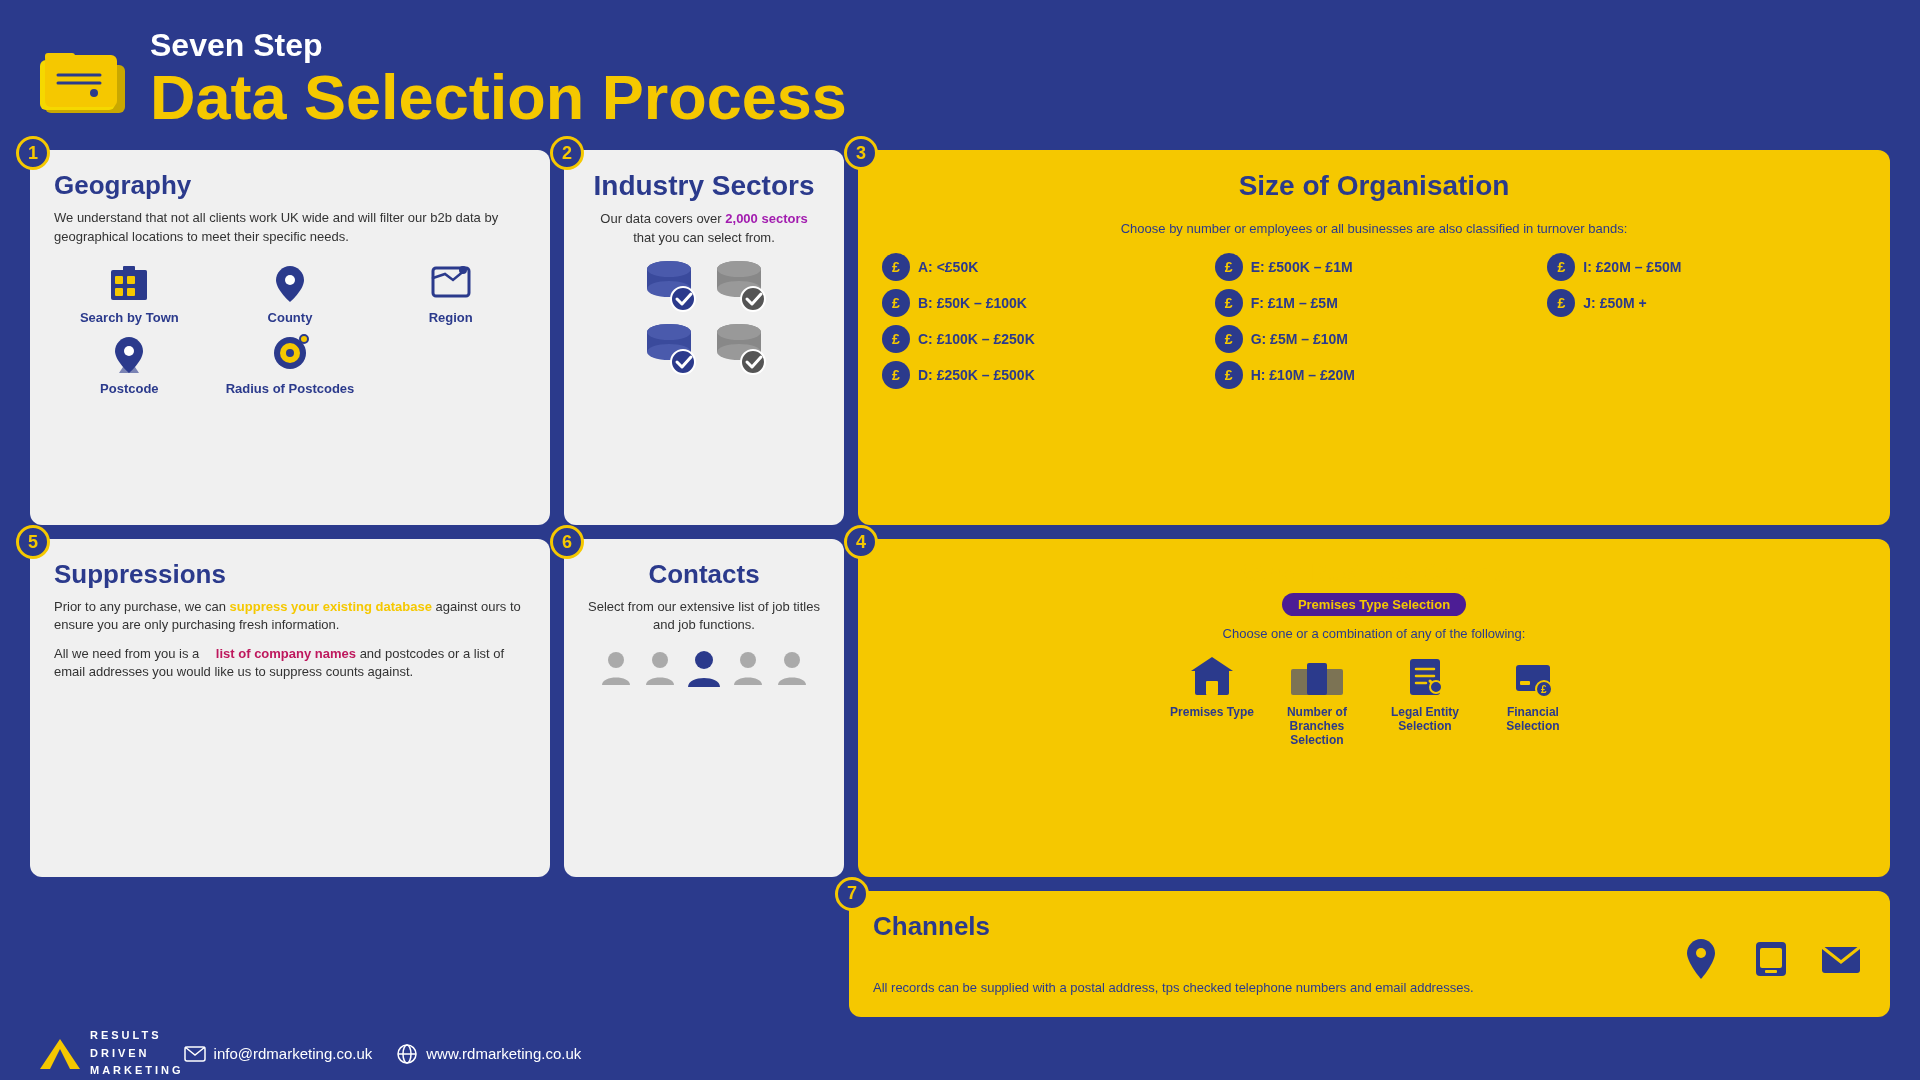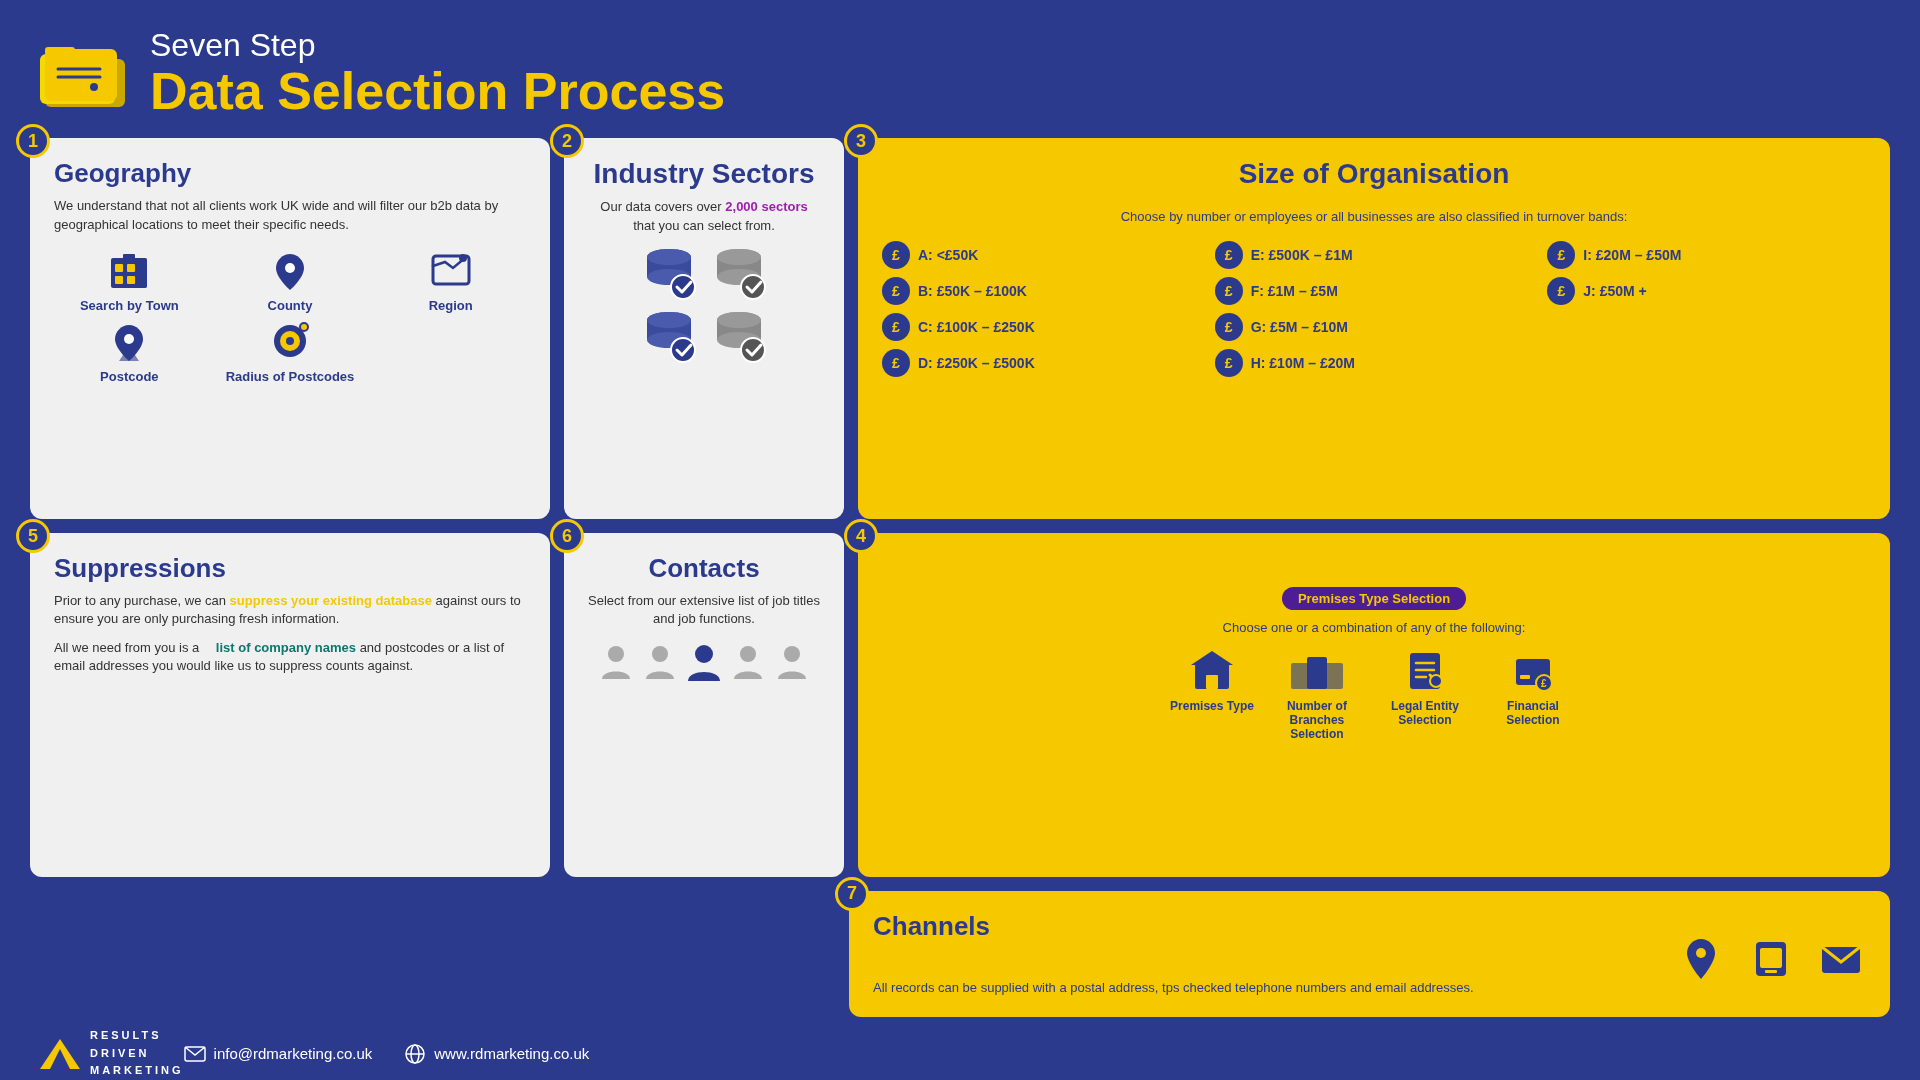--- a/index.html
+++ b/index.html
@@ -21,26 +21,26 @@
     .header-icon {
       margin-right: 20px;
     }
     .folder-icon {
       width: 90px;
       height: 70px;
     }
     .header-text h2 {
       color: #ffffff;
       font-size: 32px;
-      font-weight: 400;
+      font-weight: 700;
       line-height: 1.1;
     }
     .header-text h1 {
       color: #f5c800;
-      font-size: 52px;
+      font-size: 63px;
       font-weight: 900;
       line-height: 1.1;
     }
 
     
     .card {
       background: #f0f0f0;
       border-radius: 12px;
       padding: 20px 24px;
       position: relative;
@@ -173,21 +173,21 @@
       justify-content: center;
       font-size: 14px;
       font-weight: 900;
       flex-shrink: 0;
     }
     .highlight-link {
       color: #f5c800;
       font-weight: 700;
     }
     .highlight-blue {
-      color: #0f766e;
+      color: #be185d;
       font-weight: 700;
       padding-left: 13px;
     }
     .contact-icons {
       display: flex;
       justify-content: center;
       gap: 8px;
       margin-top: 14px;
     }
     .channels-body {
@@ -217,21 +217,21 @@
     .footer-logo-text {
       color: #ffffff;
       font-size: 11px;
       font-weight: 700;
       letter-spacing: 3px;
       line-height: 1.6;
     }
     .footer-contact {
       display: flex;
       align-items: center;
-      gap: 32px;
+      gap: 24px;
       color: #ffffff;
       font-size: 15px;
     }
     .footer-contact-item {
       display: flex;
       align-items: center;
       gap: 8px;
     }
 
     

